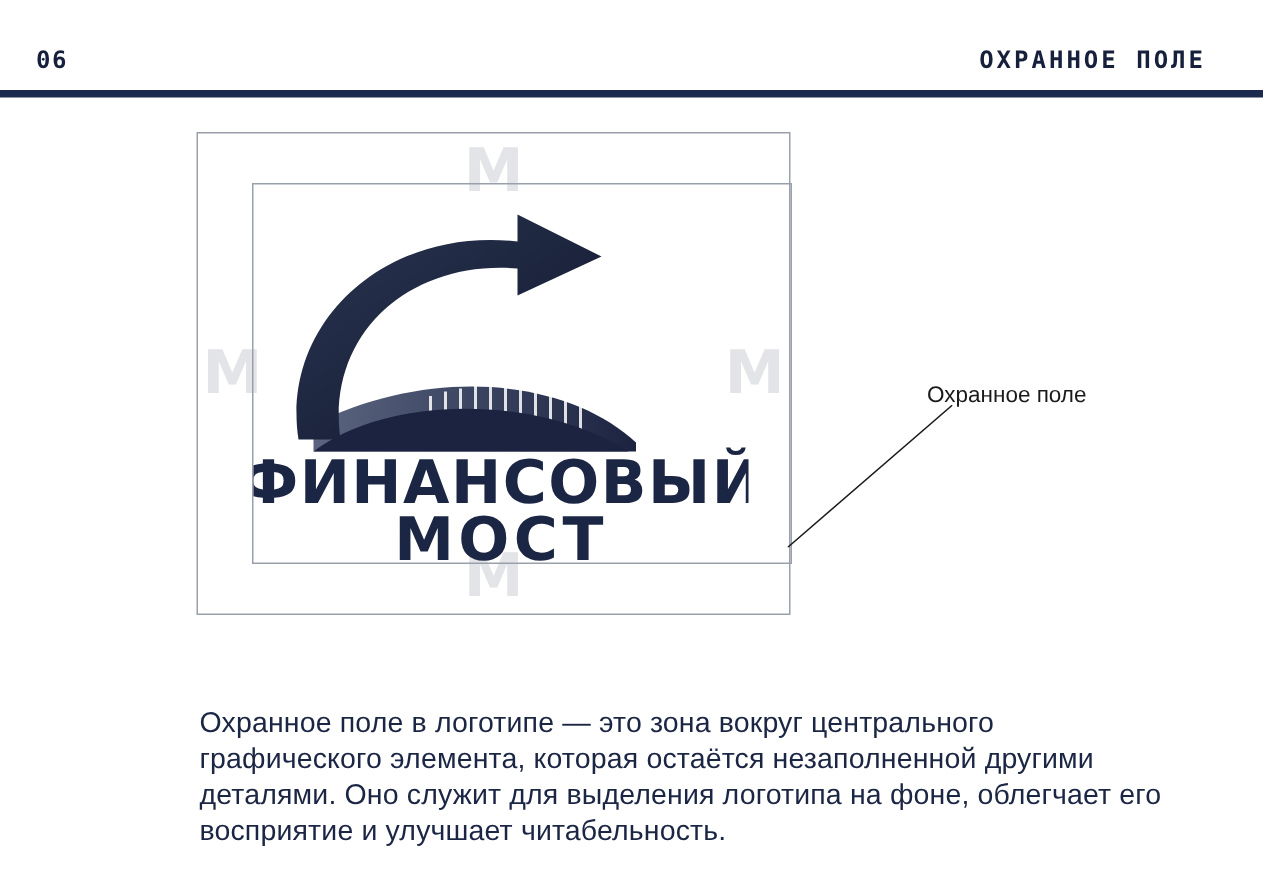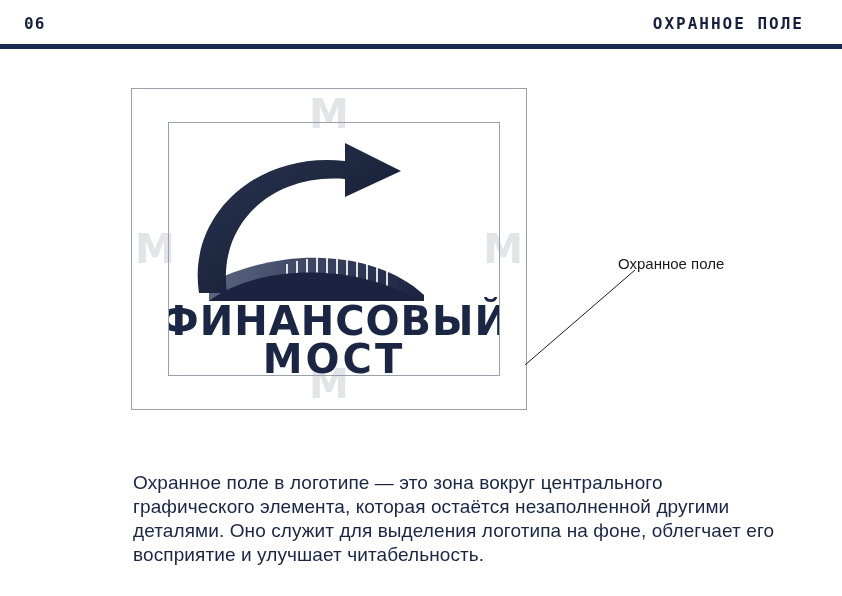--- a/index.html
+++ b/index.html
@@ -12,21 +12,21 @@
     background: #ffffff;
     font-family: "Liberation Sans", sans-serif;
     overflow: hidden;
     position: relative;
   }
 
   
   .page-header {
     position: absolute;
     left: 0;
-    top: 0;
+    top: 16px;
     width: 828px;
     height: 46px;
     box-sizing: border-box;
   }
   .page-number {
     position: absolute;
     left: 24px;
     top: 14px;
     font-size: 16px;
     font-weight: bold;
@@ -74,21 +74,21 @@
   }
   .wm-top    { left: 50%; top: 2px;  transform: translateX(-50%); }
   .wm-bottom { left: 50%; bottom: 2px; transform: translateX(-50%); }
   .wm-left   { left: 3px;  top: 50%; transform: translateY(-50%); }
   .wm-right  { right: 3px; top: 50%; transform: translateY(-50%); }
 
   .logo-box {
     position: absolute;
     left: 36px;
     top: 33px;
-    width: 332px;
+    width: 360px;
     height: 254px;
     border: 1px solid #9aa0ab;
     box-sizing: border-box;
     background: transparent;
   }
   .logo-svg {
     position: absolute;
     left: 0;
     top: 0;
   }

